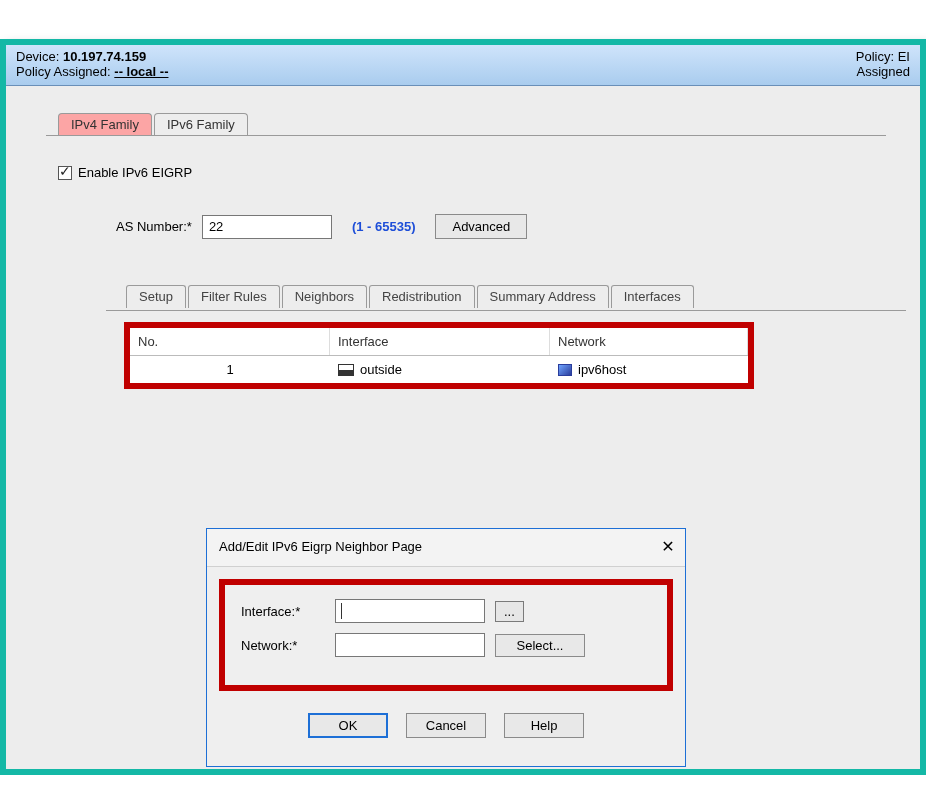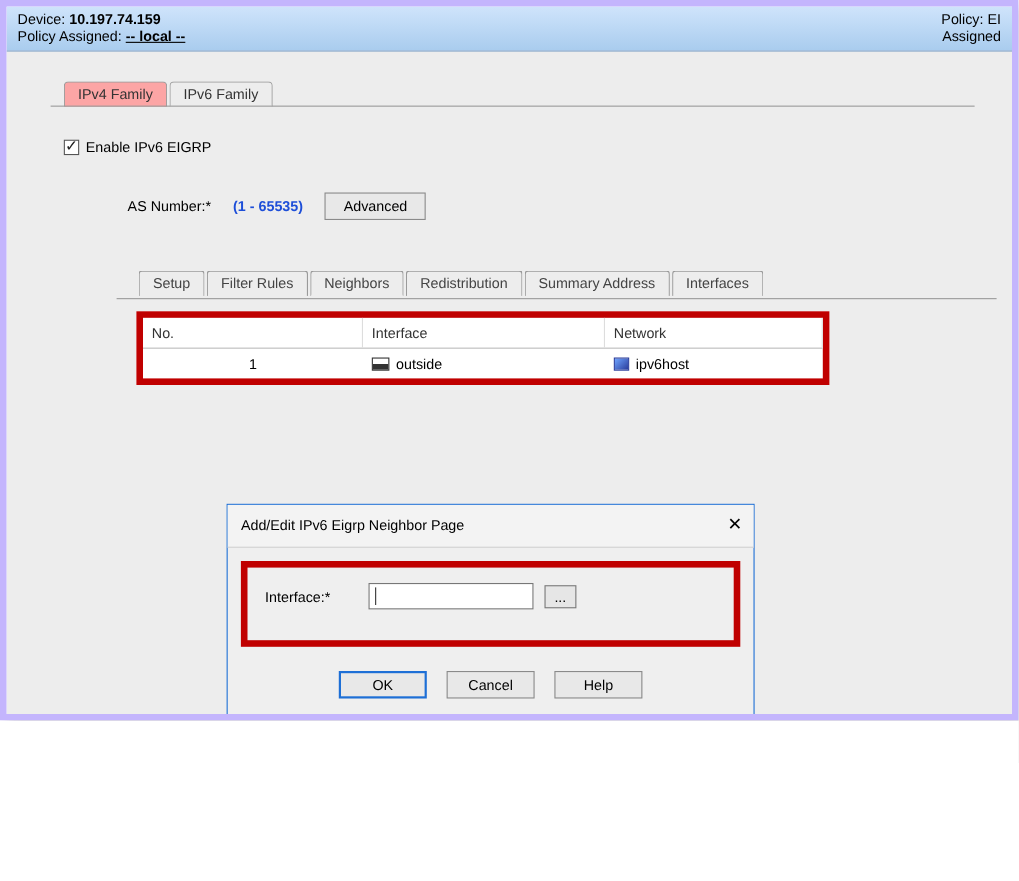--- a/index.html
+++ b/index.html
@@ -1,24 +1,25 @@
 <!DOCTYPE html>
 <html><head>
 <meta charset="utf-8">
 <style>
   * { box-sizing: border-box; font-family: "Segoe UI", Tahoma, Arial, sans-serif; font-size: 13px; }
   html, body { margin: 0; padding: 0; background: #fff; }
   .outer-frame {
     position: relative;
     width: 926px;
-    height: 655px;
+    height: 736px;
     background: #fff;
-    border: 6px solid #c4b5fd;
+    border: 6px solid #14b8a6;
     box-shadow: 6px 6px 10px rgba(0,0,0,.35);
     overflow: hidden;
+    margin-top: 39px;
   }
   .header-bar {
     background: linear-gradient(#cfe4fb, #a9ccee);
     border-bottom: 1px solid #6a8fb8;
     padding: 4px 10px 6px 10px;
     display: flex;
     justify-content: space-between;
     color: #000;
   }
   .header-left, .header-right { white-space: nowrap; }
@@ -105,21 +106,21 @@
     width: 16px; height: 12px; border: 1px solid #333; display: inline-block;
     background: linear-gradient(#fff 0 50%, #333 50% 100%);
   }
   .icon-host {
     width: 14px; height: 12px; border: 1px solid #2a3d9c; display: inline-block;
     background: linear-gradient(135deg,#6fa4ff,#2a3d9c);
   }
   
   .dialog {
     position: absolute;
-    left: 200px; top: 411px;
+    left: 200px; top: 442px;
     width: 480px;
     border: 1px solid #1d6fd6;
     background: #efefef;
   }
   .dlg-title {
     background: #f3f3f3;
     border-bottom: 1px solid #d0d0d0;
     padding: 8px 8px 10px 12px;
     display: flex; justify-content: space-between; align-items: center;
   }
@@ -167,20 +168,21 @@
     </div>
     <div class="top-tabs-line"></div>
 
     <div class="enable-row">
       <span class="checkbox checked"></span>
       <span>Enable IPv6 EIGRP</span>
     </div>
 
     <div class="as-row">
       <span>AS Number:*</span>
+      <input class="text-input" style="width: 130px;" value="22">
       <span class="range-lbl">(1 - 65535)</span>
       <span class="btn">Advanced</span>
     </div>
 
     <div class="sub-tabs">
       <div class="sub-tab">Setup</div>
       <div class="sub-tab">Filter Rules</div>
       <div class="sub-tab active">Neighbors</div>
       <div class="sub-tab">Redistribution</div>
       <div class="sub-tab">Summary Address</div>
@@ -214,20 +216,25 @@
         <span>Add/Edit IPv6 Eigrp Neighbor Page</span>
         <span class="dlg-close">✕</span>
       </div>
       <div class="dlg-body">
         <div class="dlg-fields">
           <div class="fld-row">
             <span class="fld-lbl">Interface:*</span>
             <span class="caret-input"><input class="text-input" style="width: 150px;" value=""></span>
             <span class="small-btn">...</span>
           </div>
+          <div class="fld-row">
+            <span class="fld-lbl">Network:*</span>
+            <input class="text-input" style="width: 150px;" value="">
+            <span class="btn select-btn">Select...</span>
+          </div>
         </div>
         <div class="dlg-buttons">
           <span class="btn primary">OK</span>
           <span class="btn">Cancel</span>
           <span class="btn">Help</span>
         </div>
       </div>
     </div>
 
   </div>

